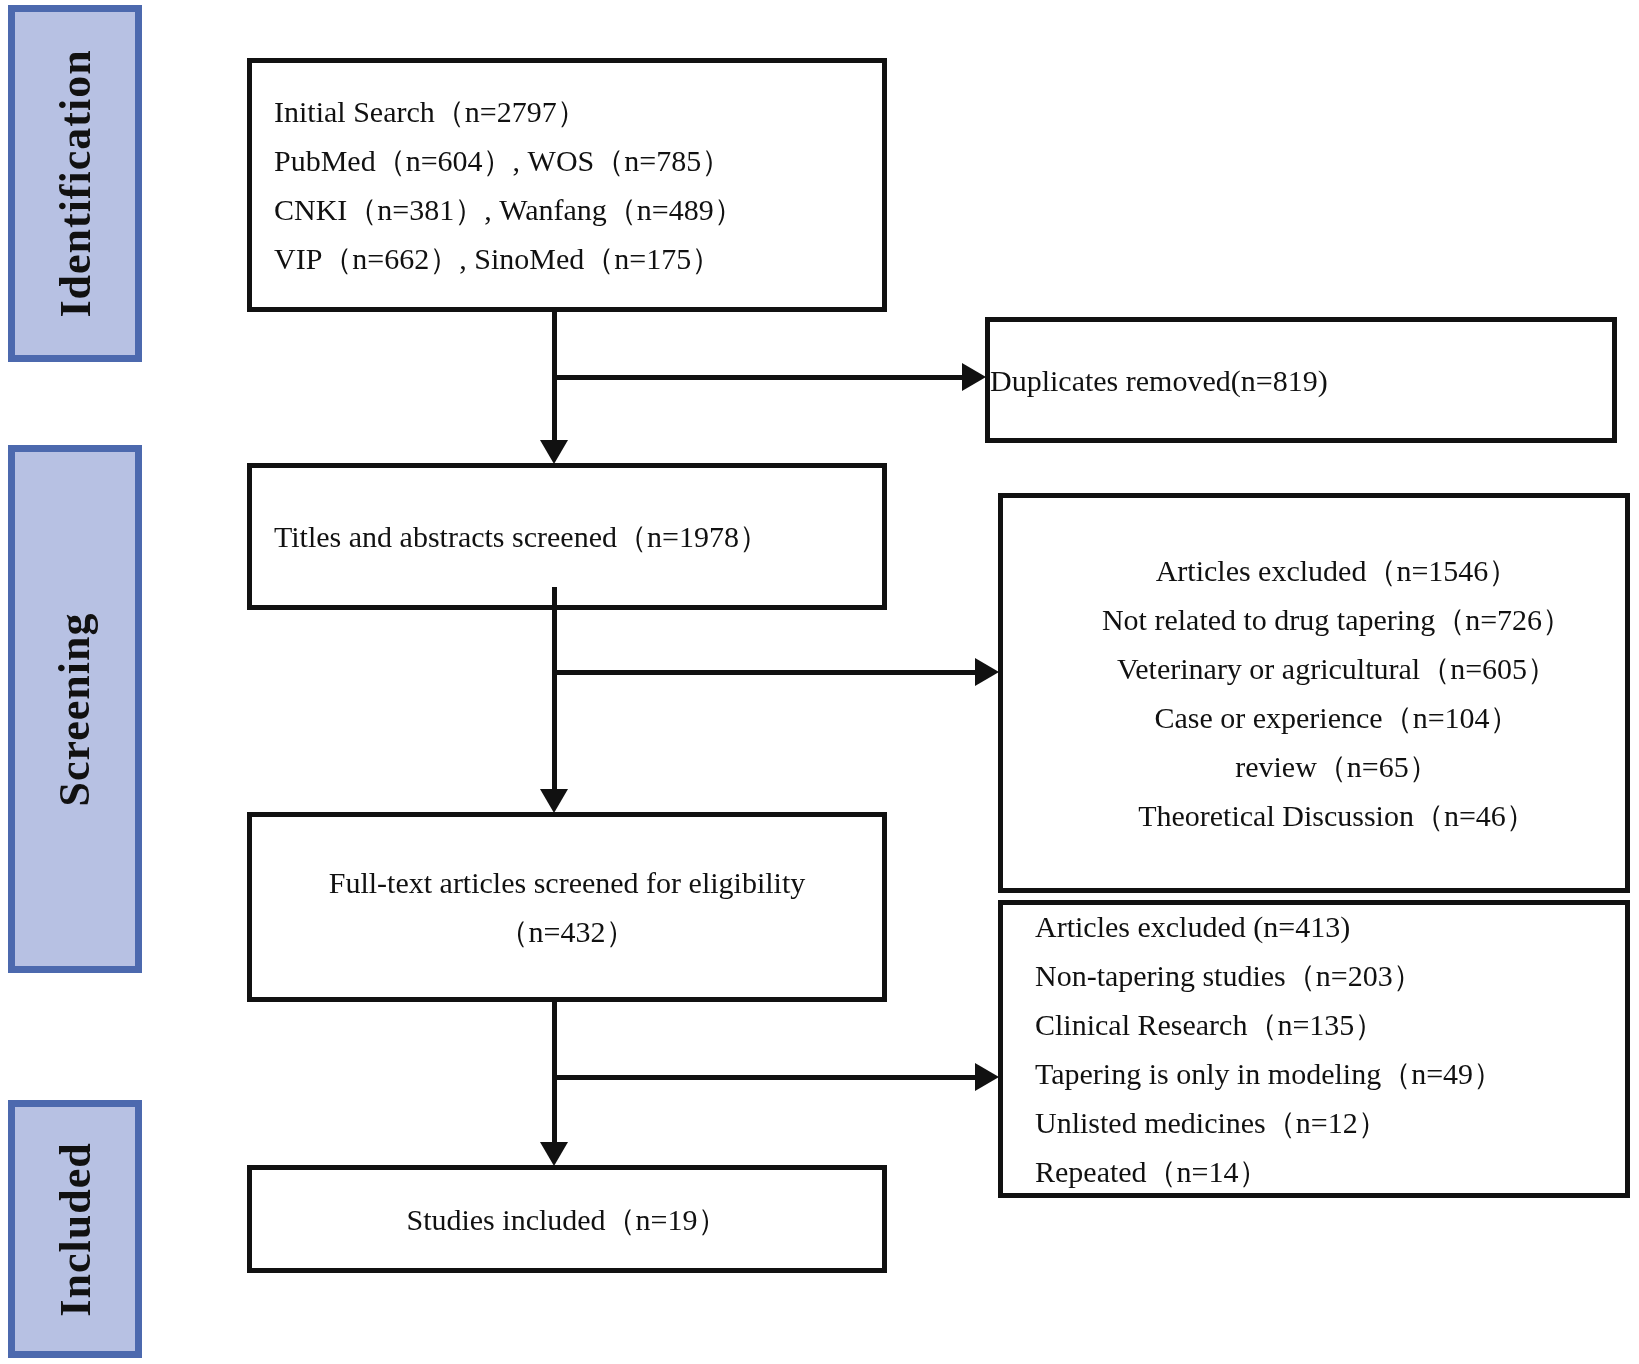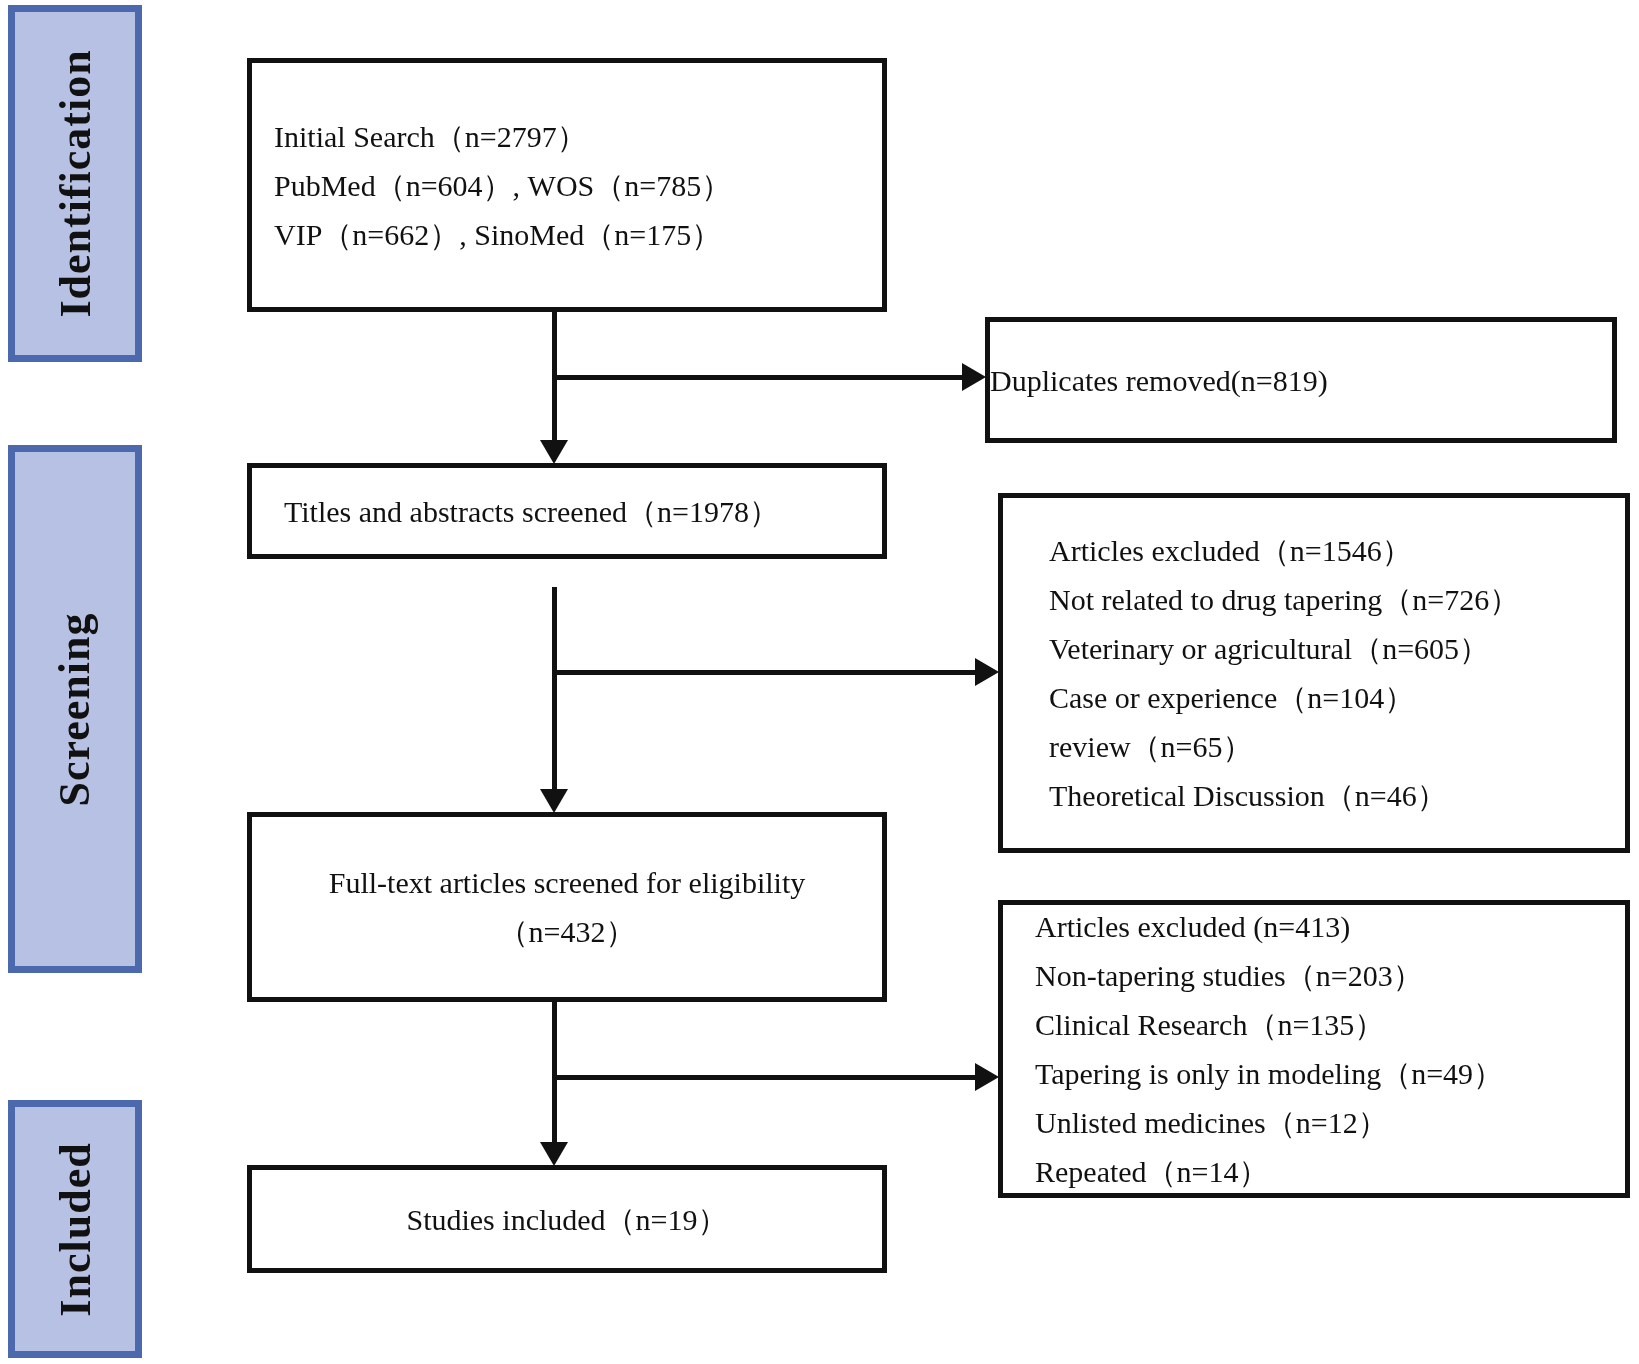--- a/index.html
+++ b/index.html
@@ -50,25 +50,25 @@
     border:5px solid var(--box-border);
     display:flex;
     flex-direction:column;
     justify-content:center;
     font-size:30px;
   }
   .box .line{line-height:49px;}
   .main-col{left:247px;width:640px;}
   .right-col{width:632px;}
   .box.initial{top:58px;height:254px;padding-left:22px;}
-  .box.screened{top:463px;height:96px;padding-left:32px;}
+  .box.screened{top:463px;height:147px;padding-left:22px;}
   .box.fulltext{top:812px;height:190px;text-align:center;}
   .box.included-box{top:1165px;height:108px;text-align:center;}
   .box.duplicates{top:317px;left:985px;height:126px;}
-  .box.excluded1{top:493px;left:998px;height:360px;padding-left:46px;}
+  .box.excluded1{top:493px;left:998px;height:400px;padding-left:46px;text-align:center;}
   .box.excluded2{top:900px;left:998px;height:298px;padding-left:32px;}
   
   .vline{
     position:absolute;
     width:5px;
     background:var(--line-color);
     left:552px;
   }
   .hline{
     position:absolute;
@@ -103,20 +103,21 @@
   <div class="stage screening">
     <span>Screening</span>
   </div>
   <div class="stage included">
     <span>Included</span>
   </div>
 
   <div class="box main-col initial">
     <div class="line">Initial Search（n=2797）</div>
     <div class="line">PubMed（n=604）, WOS（n=785）</div>
+    <div class="line">CNKI（n=381）, Wanfang（n=489）</div>
     <div class="line">VIP（n=662）, SinoMed（n=175）</div>
   </div>
 
   <div class="box main-col screened">
     <div class="line">Titles and abstracts screened（n=1978）</div>
   </div>
 
   <div class="box main-col fulltext">
     <div class="line">Full-text articles screened for eligibility</div>
     <div class="line">（n=432）</div>

